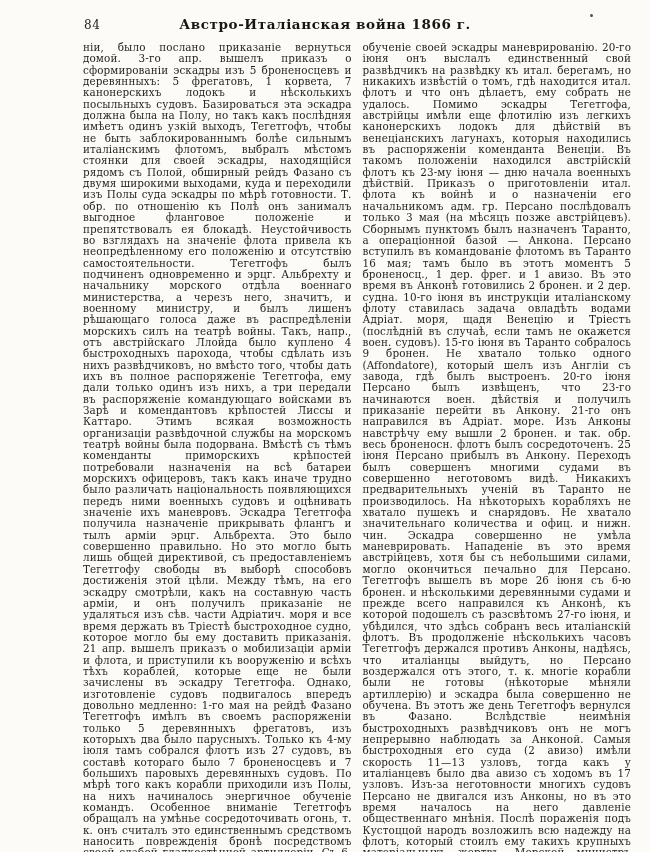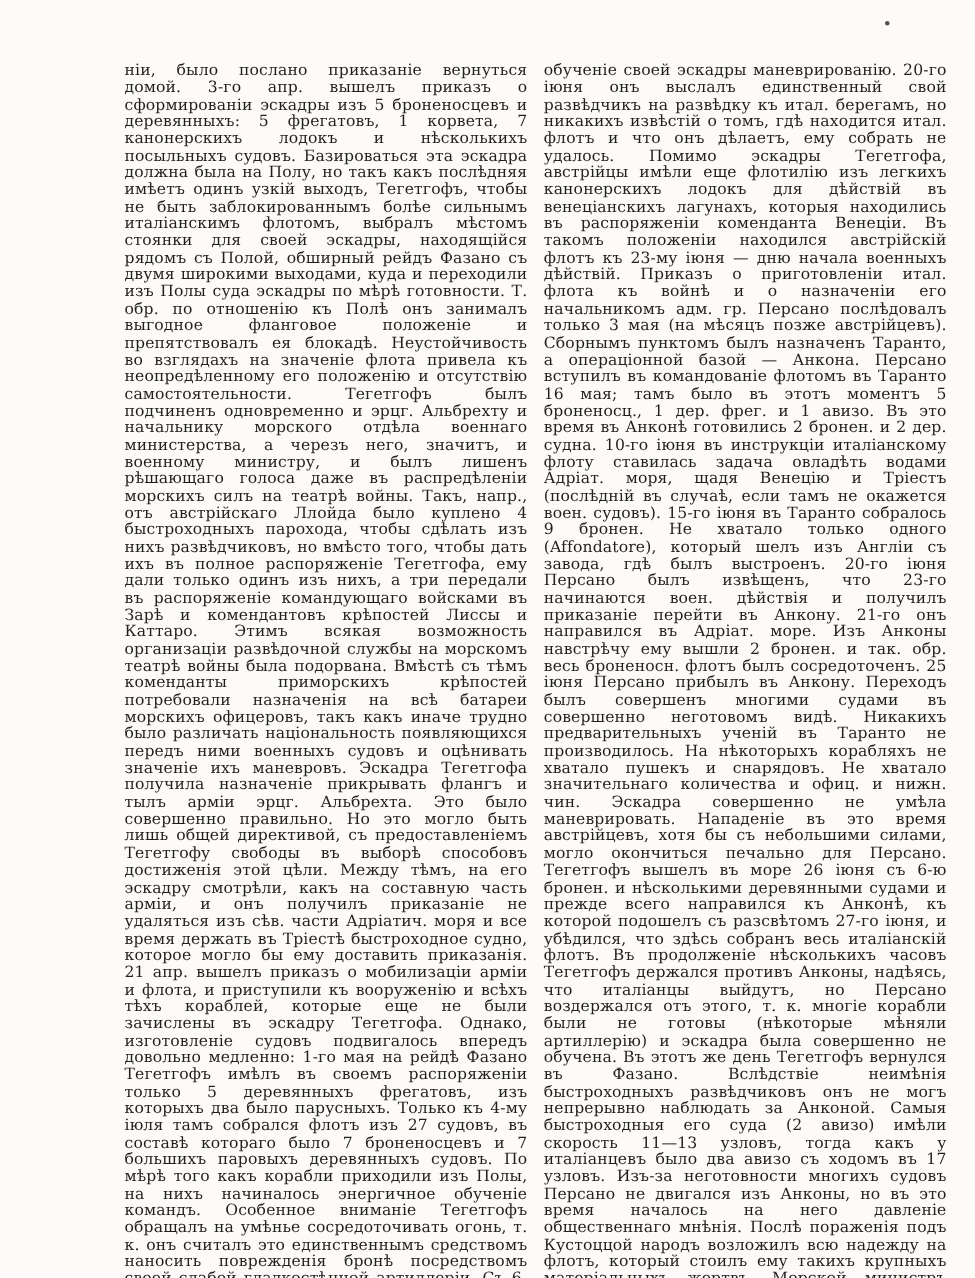--- a/index.html
+++ b/index.html
@@ -71,17 +71,21 @@
     word-spacing: 0.4px;
     color: #211f1c;
     hyphens: none;
   }
 </style>
 </head>
 <body>
 
 <div class="sheet">
   <div class="speck"></div>
+  <div class="page-header">
+    <span class="page-number">84</span>
+    <span class="header-title">Австро-Италіанская война 1866 г.</span>
+  </div>
   <div class="columns">
     <div class="col">ніи, было послано приказаніе вернуться домой. 3-го апр. вышелъ приказъ о сформированіи эскадры изъ 5 броненосцевъ и деревянныхъ: 5 фрегатовъ, 1 корвета, 7 канонерскихъ лодокъ и нѣсколькихъ посыльныхъ судовъ. Базироваться эта эскадра должна была на Полу, но такъ какъ послѣдняя имѣетъ одинъ узкій выходъ, Тегетгофъ, чтобы не быть заблокированнымъ болѣе сильнымъ италіанскимъ флотомъ, выбралъ мѣстомъ стоянки для своей эскадры, находящійся рядомъ съ Полой, обширный рейдъ Фазано съ двумя широкими выходами, куда и переходили изъ Полы суда эскадры по мѣрѣ готовности. Т. обр. по отношенію къ Полѣ онъ занималъ выгодное фланговое положеніе и препятствовалъ ея блокадѣ. Неустойчивость во взглядахъ на значеніе флота привела къ неопредѣленному его положенію и отсутствію самостоятельности. Тегетгофъ былъ подчиненъ одновременно и эрцг. Альбрехту и начальнику морского отдѣла военнаго министерства, а черезъ него, значитъ, и военному министру, и былъ лишенъ рѣшающаго голоса даже въ распредѣленіи морскихъ силъ на театрѣ войны. Такъ, напр., отъ австрійскаго Ллойда было куплено 4 быстроходныхъ парохода, чтобы сдѣлать изъ нихъ развѣдчиковъ, но вмѣсто того, чтобы дать ихъ въ полное распоряженіе Тегетгофа, ему дали только одинъ изъ нихъ, а три передали въ распоряженіе командующаго войсками въ Зарѣ и комендантовъ крѣпостей Лиссы и Каттаро. Этимъ всякая возможность организаціи развѣдочной службы на морскомъ театрѣ войны была подорвана. Вмѣстѣ съ тѣмъ коменданты приморскихъ крѣпостей потребовали назначенія на всѣ батареи морскихъ офицеровъ, такъ какъ иначе трудно было различать національность появляющихся передъ ними военныхъ судовъ и оцѣнивать значеніе ихъ маневровъ. Эскадра Тегетгофа получила назначеніе прикрывать флангъ и тылъ арміи эрцг. Альбрехта. Это было совершенно правильно. Но это могло быть лишь общей директивой, съ предоставленіемъ Тегетгофу свободы въ выборѣ способовъ достиженія этой цѣли. Между тѣмъ, на его эскадру смотрѣли, какъ на составную часть арміи, и онъ получилъ приказаніе не удаляться изъ сѣв. части Адріатич. моря и все время держать въ Тріестѣ быстроходное судно, которое могло бы ему доставить приказанія. 21 апр. вышелъ приказъ о мобилизаціи арміи и флота, и приступили къ вооруженію и всѣхъ тѣхъ кораблей, которые еще не были зачислены въ эскадру Тегетгофа. Однако, изготовленіе судовъ подвигалось впередъ довольно медленно: 1-го мая на рейдѣ Фазано Тегетгофъ имѣлъ въ своемъ распоряженіи только 5 деревянныхъ фрегатовъ, изъ которыхъ два было парусныхъ. Только къ 4-му іюля тамъ собрался флотъ изъ 27 судовъ, въ составѣ котораго было 7 броненосцевъ и 7 большихъ паровыхъ деревянныхъ судовъ. По мѣрѣ того какъ корабли приходили изъ Полы, на нихъ начиналось энергичное обученіе командъ. Особенное вниманіе Тегетгофъ обращалъ на умѣнье сосредоточивать огонь, т. к. онъ считалъ это единственнымъ средствомъ наносить поврежденія бронѣ посредствомъ своей слабой гладкостѣнной артиллеріи. Съ 6-го іюня, когда набралось достаточное количество судовъ, онъ энергично принялся за</div>
     <div class="col">обученіе своей эскадры маневрированію. 20-го іюня онъ выслалъ единственный свой развѣдчикъ на развѣдку къ итал. берегамъ, но никакихъ извѣстій о томъ, гдѣ находится итал. флотъ и что онъ дѣлаетъ, ему собрать не удалось. Помимо эскадры Тегетгофа, австрійцы имѣли еще флотилію изъ легкихъ канонерскихъ лодокъ для дѣйствій въ венеціанскихъ лагунахъ, которыя находились въ распоряженіи коменданта Венеціи. Въ такомъ положеніи находился австрійскій флотъ къ 23-му іюня — дню начала военныхъ дѣйствій. Приказъ о приготовленіи итал. флота къ войнѣ и о назначеніи его начальникомъ адм. гр. Персано послѣдовалъ только 3 мая (на мѣсяцъ позже австрійцевъ). Сборнымъ пунктомъ былъ назначенъ Таранто, а операціонной базой — Анкона. Персано вступилъ въ командованіе флотомъ въ Таранто 16 мая; тамъ было въ этотъ моментъ 5 броненосц., 1 дер. фрег. и 1 авизо. Въ это время въ Анконѣ готовились 2 бронен. и 2 дер. судна. 10-го іюня въ инструкціи италіанскому флоту ставилась задача овладѣть водами Адріат. моря, щадя Венецію и Тріестъ (послѣдній въ случаѣ, если тамъ не окажется воен. судовъ). 15-го іюня въ Таранто собралось 9 бронен. Не хватало только одного (Affondatore), который шелъ изъ Англіи съ завода, гдѣ былъ выстроенъ. 20-го іюня Персано былъ извѣщенъ, что 23-го начинаются воен. дѣйствія и получилъ приказаніе перейти въ Анкону. 21-го онъ направился въ Адріат. море. Изъ Анконы навстрѣчу ему вышли 2 бронен. и так. обр. весь броненосн. флотъ былъ сосредоточенъ. 25 іюня Персано прибылъ въ Анкону. Переходъ былъ совершенъ многими судами въ совершенно неготовомъ видѣ. Никакихъ предварительныхъ ученій въ Таранто не производилось. На нѣкоторыхъ корабляхъ не хватало пушекъ и снарядовъ. Не хватало значительнаго количества и офиц. и нижн. чин. Эскадра совершенно не умѣла маневрировать. Нападеніе въ это время австрійцевъ, хотя бы съ небольшими силами, могло окончиться печально для Персано. Тегетгофъ вышелъ въ море 26 іюня съ 6-ю бронен. и нѣсколькими деревянными судами и прежде всего направился къ Анконѣ, къ которой подошелъ съ разсвѣтомъ 27-го іюня, и убѣдился, что здѣсь собранъ весь италіанскій флотъ. Въ продолженіе нѣсколькихъ часовъ Тегетгофъ держался противъ Анконы, надѣясь, что италіанцы выйдутъ, но Персано воздержался отъ этого, т. к. многіе корабли были не готовы (нѣкоторые мѣняли артиллерію) и эскадра была совершенно не обучена. Въ этотъ же день Тегетгофъ вернулся въ Фазано. Вслѣдствіе неимѣнія быстроходныхъ развѣдчиковъ онъ не могъ непрерывно наблюдать за Анконой. Самыя быстроходныя его суда (2 авизо) имѣли скорость 11—13 узловъ, тогда какъ у италіанцевъ было два авизо съ ходомъ въ 17 узловъ. Изъ-за неготовности многихъ судовъ Персано не двигался изъ Анконы, но въ это время началось на него давленіе общественнаго мнѣнія. Послѣ пораженія подъ Кустоццой народъ возложилъ всю надежду на флотъ, который стоилъ ему такихъ крупныхъ матеріальныхъ жертвъ. Морской министръ (штатскій) на жалобы Персано на неготовность, отвѣтилъ 5-го іюня: „Неужели вы желаете сказать на-</div>
   </div>
 </div>
 
 </body></html>

